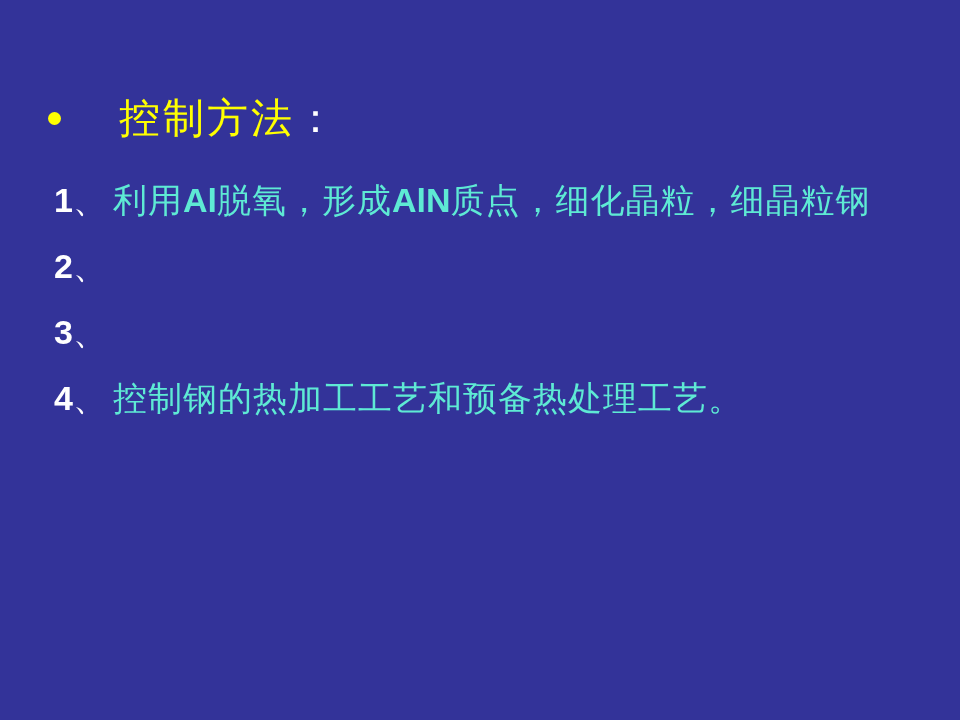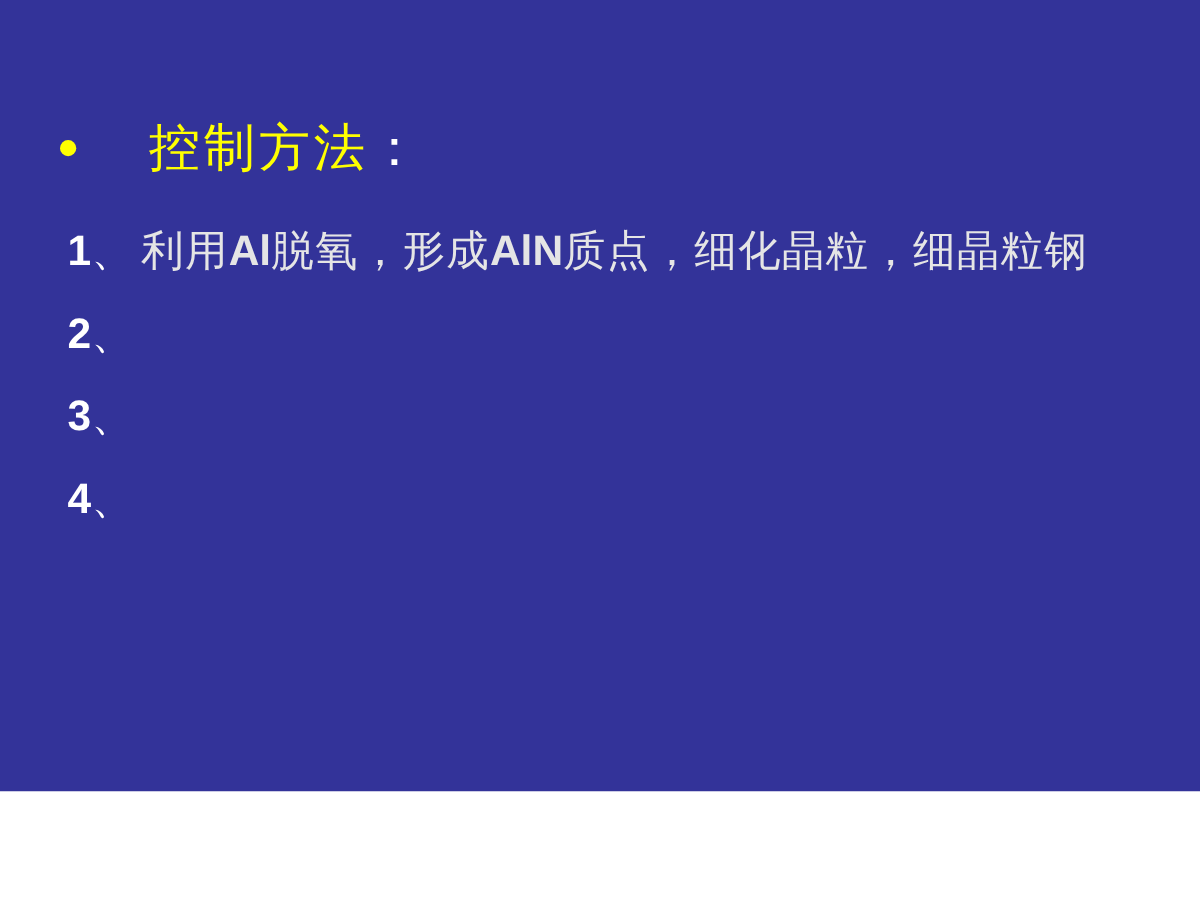--- a/index.html
+++ b/index.html
@@ -8,21 +8,21 @@
   }
   body {
     width: 960px;
     height: 720px;
     overflow: hidden;
     font-family: "Liberation Serif", "DejaVu Serif", serif;
   }
   #slide {
     position: relative;
     width: 960px;
-    height: 633px;
+    height: 720px;
     background: #333399;
     box-sizing: border-box;
     text-align: right;
   }
 
   
   #title-row {
     position: absolute;
     left: 48px;
     top: 98px;
@@ -77,21 +77,21 @@
   .line-sep {
     font-family: "Liberation Serif", "DejaVu Serif", serif;
     font-size: 34px;
     color: #ffffff;
     flex: 0 0 auto;
     margin-right: 6px;
   }
   .line-text {
     font-family: "Liberation Serif", "DejaVu Serif", serif;
     font-size: 34px;
-    color: #e5e5e5;
+    color: #5eead4;
     letter-spacing: 1px;
     flex: 0 0 auto;
   }
   .line-text .latin {
     font-family: "Liberation Sans", "DejaVu Sans", sans-serif;
     font-weight: bold;
     letter-spacing: 0;
   }
   .body-line.indented {
     padding-left: 42px;
@@ -118,16 +118,17 @@
         <span class="line-num">2</span>
         <span class="line-sep">、</span>
       </div>
       <div class="body-line">
         <span class="line-num">3</span>
         <span class="line-sep">、</span>
       </div>
       <div class="body-line">
         <span class="line-num">4</span>
         <span class="line-sep">、</span>
+        <span class="line-text"><span>控制钢的热加工工艺和预备热处理工艺。</span></span>
       </div>
     </div>
 
 </div>
 
 </body></html>

